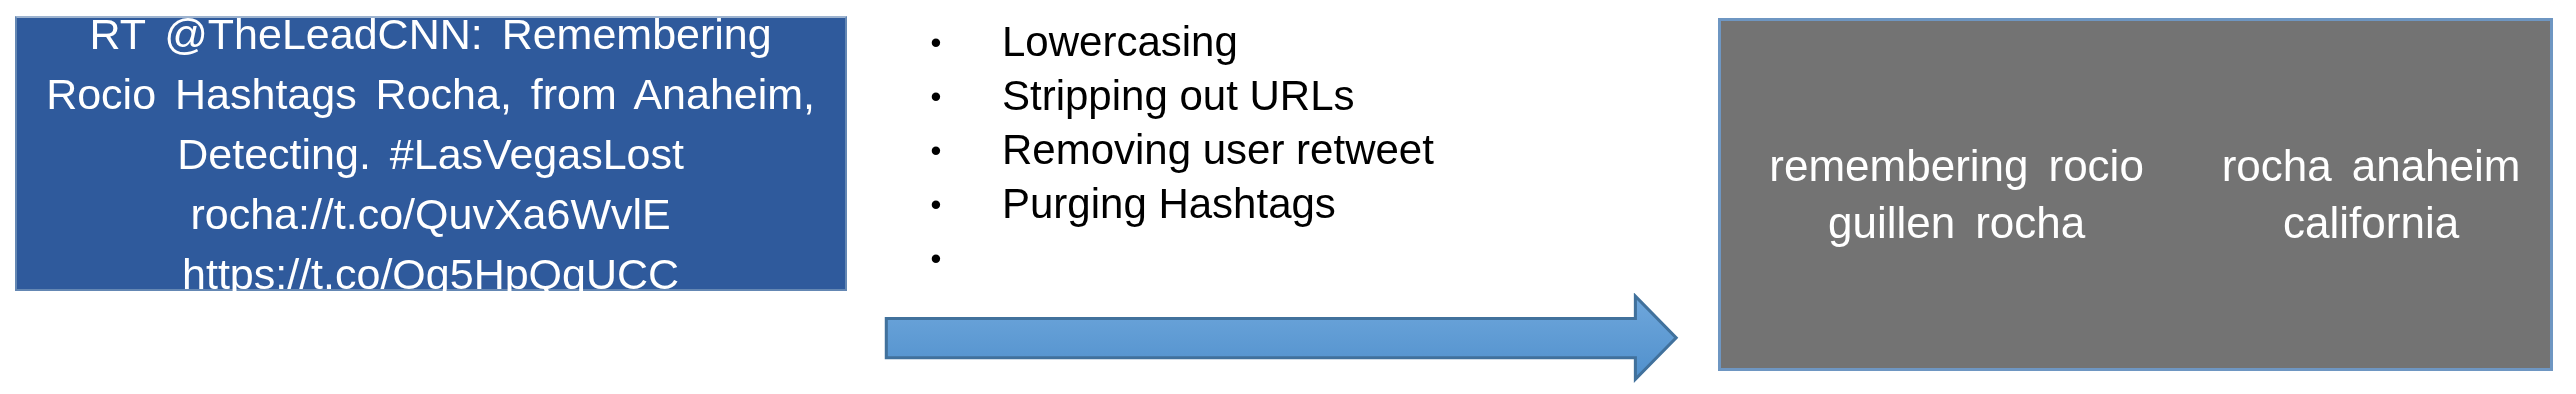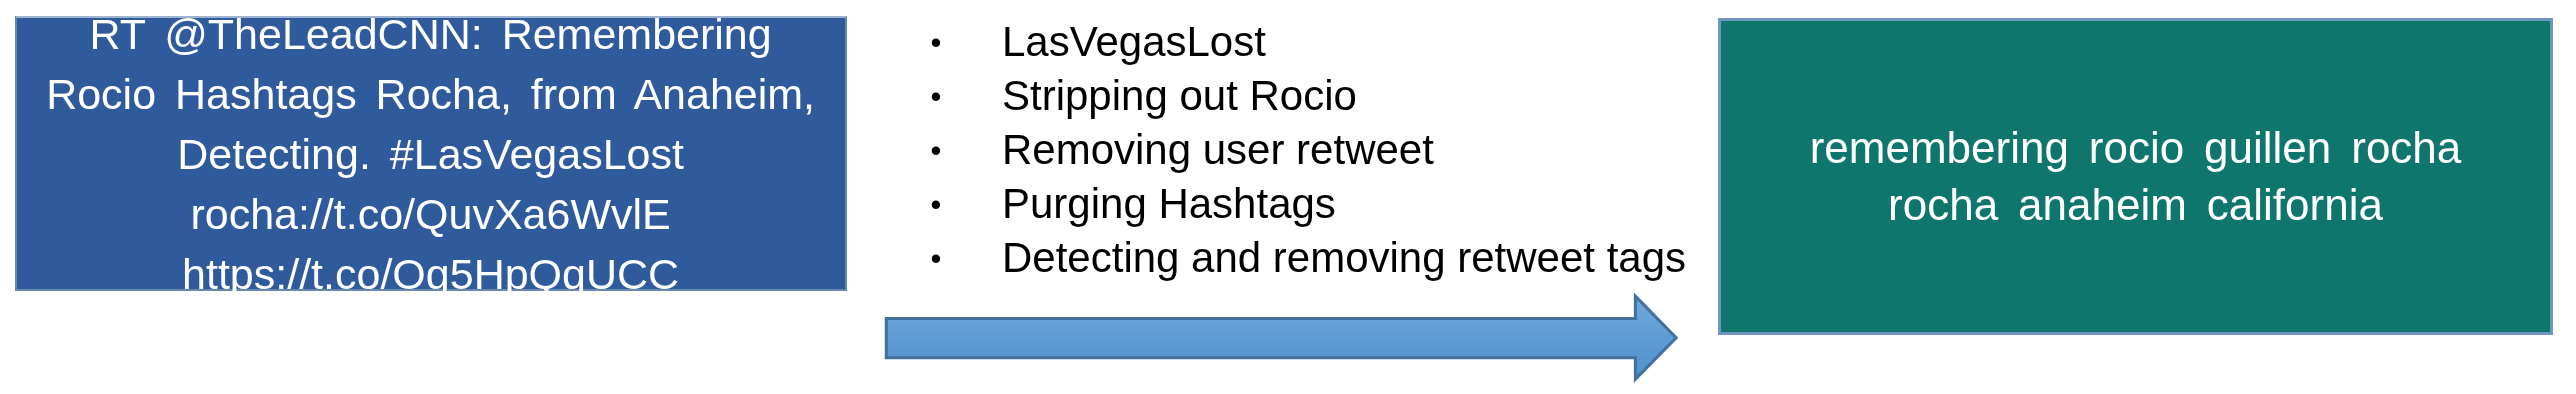--- a/index.html
+++ b/index.html
@@ -75,26 +75,25 @@
     width: 796px;
     height: 91px;
   }
 
   
   .output-box {
     position: absolute;
     left: 1718px;
     top: 17.7px;
     width: 835px;
-    height: 317px;
+    height: 353px;
     box-sizing: border-box;
-    background: #0f766e;
+    background: #737373;
     border: 3.1px solid #6E96C2;
     display: flex;
-    flex-direction: column;
     justify-content: center;
     align-items: center;
     color: #ffffff;
     font-size: 44px;
     line-height: 57px;
     text-align: center;
     word-spacing: 7.7px;
   }
 </style>
 </head>
@@ -106,37 +105,36 @@
     <div class="line">RT @TheLeadCNN: Remembering</div>
     <div class="line">Rocio Hashtags Rocha, from Anaheim,</div>
     <div class="line">Detecting. #LasVegasLost</div>
     <div class="line">rocha://t.co/QuvXa6WvlE</div>
     <div class="line">https://t.co/Og5HpQqUCC</div>
   </div>
 
   <ul class="steps">
     <li>
       <span class="bullet">•</span>
-      <span class="step-label">LasVegasLost</span>
+      <span class="step-label">Lowercasing</span>
     </li>
     <li>
       <span class="bullet">•</span>
-      <span class="step-label">Stripping out Rocio</span>
+      <span class="step-label">Stripping out URLs</span>
     </li>
     <li>
       <span class="bullet">•</span>
       <span class="step-label">Removing user retweet</span>
     </li>
     <li>
       <span class="bullet">•</span>
       <span class="step-label">Purging Hashtags</span>
     </li>
     <li>
       <span class="bullet">•</span>
-      <span class="step-label">Detecting and removing retweet tags</span>
     </li>
   </ul>
 
   <svg class="arrow-svg" viewBox="0 0 1035 118" xmlns="http://www.w3.org/2000/svg" aria-hidden="true">
     <defs>
       <linearGradient id="arrowFill" x1="0" y1="0" x2="0" y2="1">
         <stop offset="0" stop-color="#6FA7DC"></stop>
         <stop offset="1" stop-color="#5090CC"></stop>
       </linearGradient>
     </defs>

